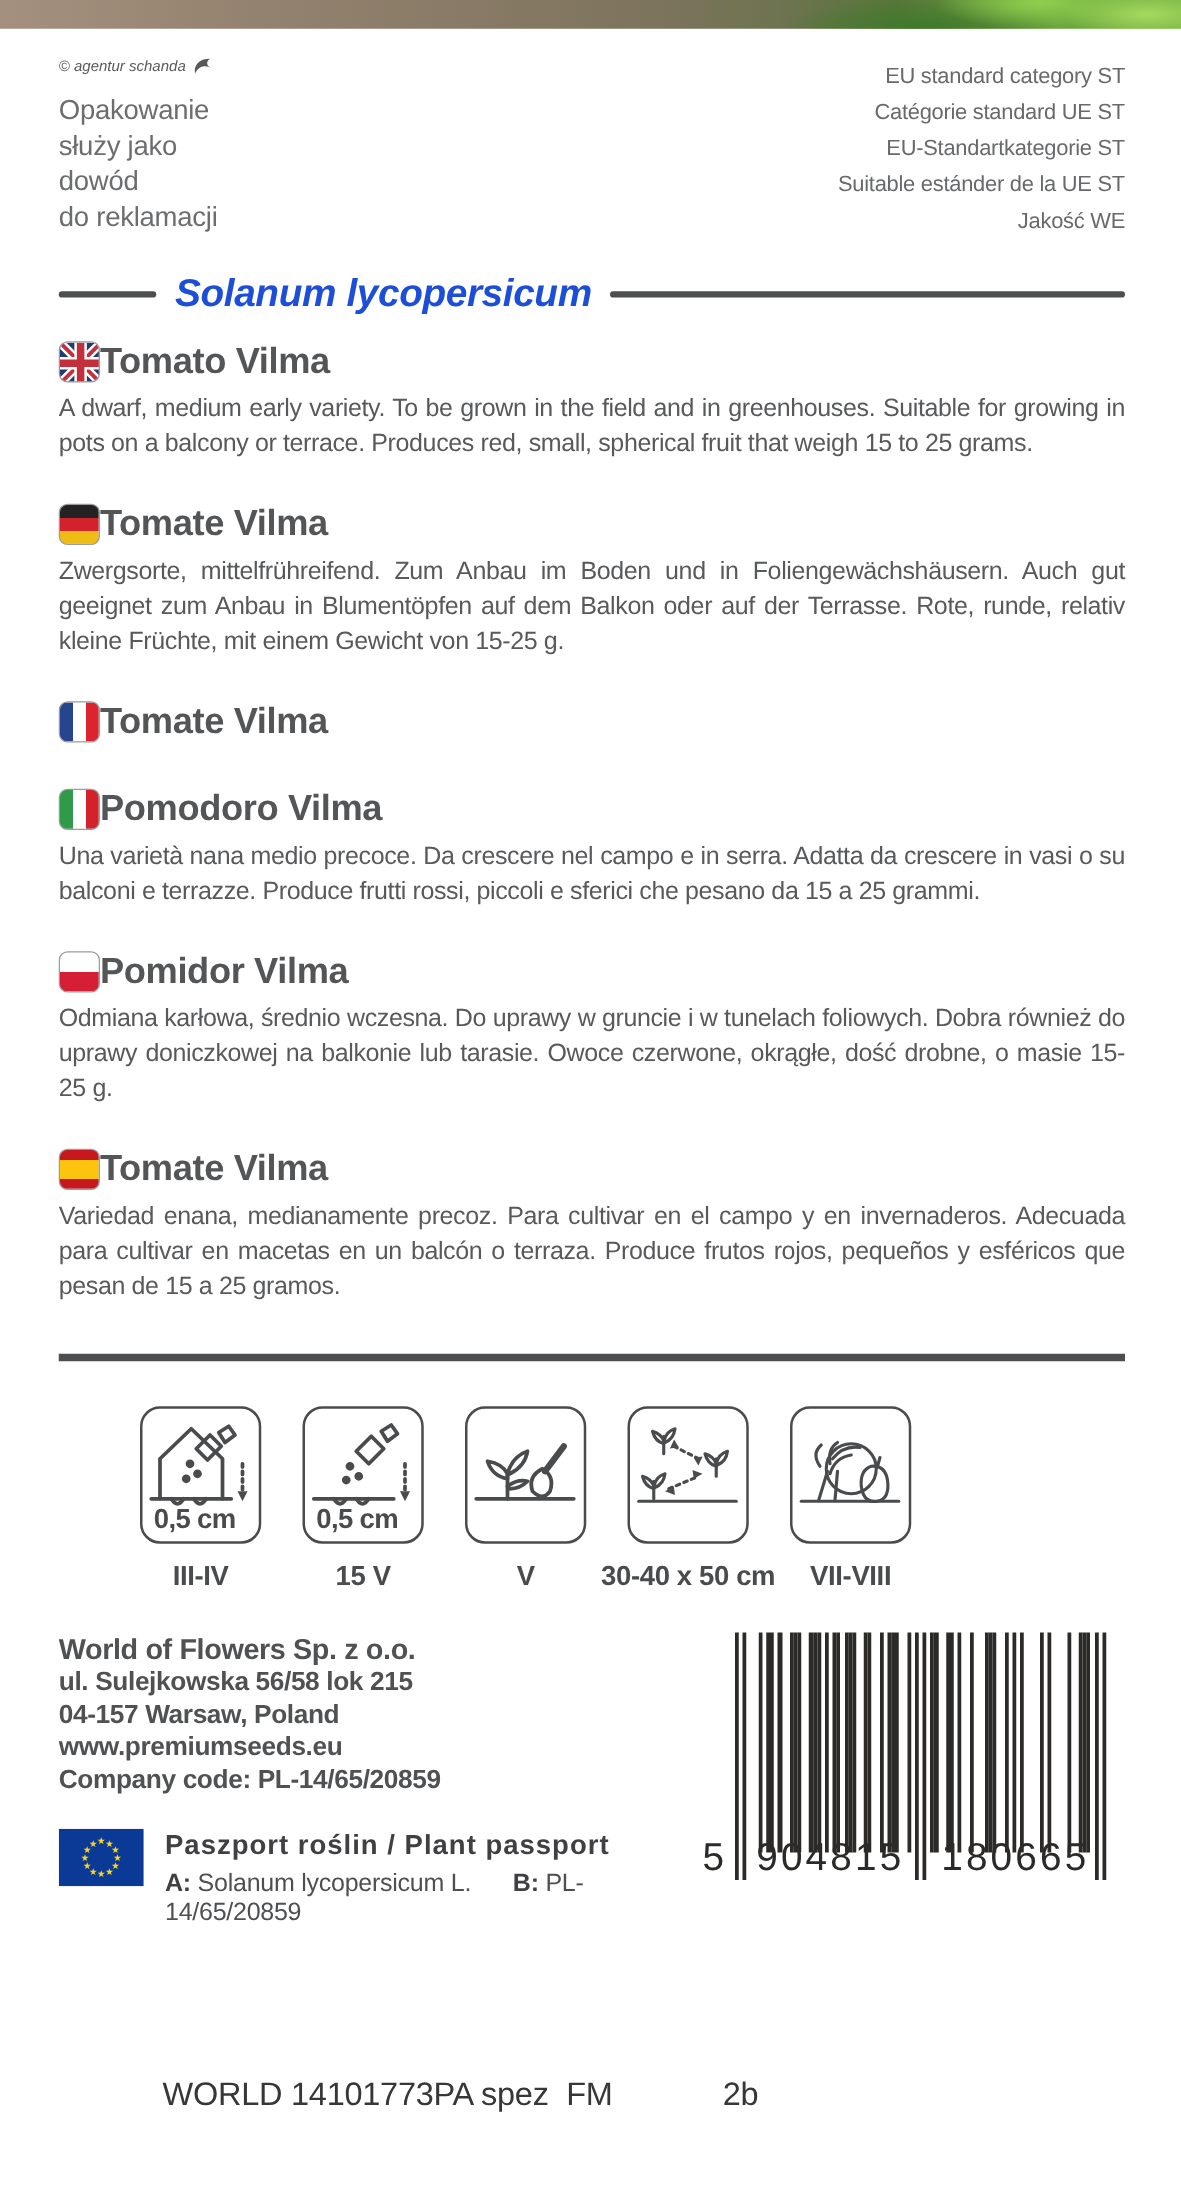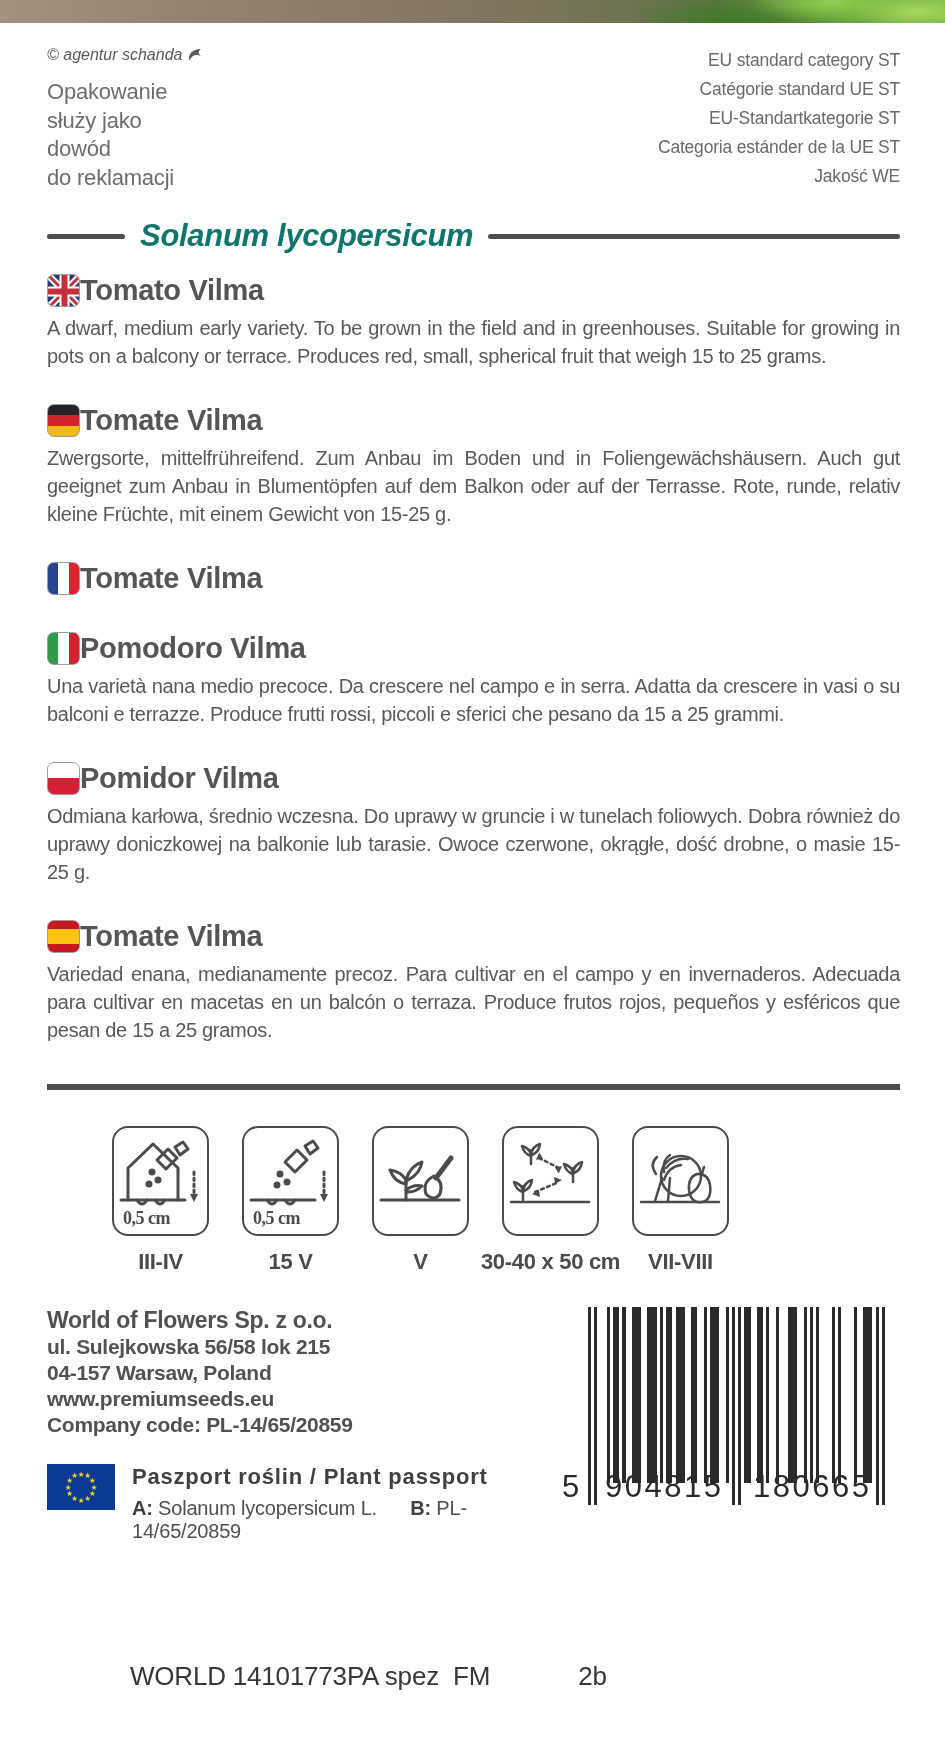--- a/index.html
+++ b/index.html
@@ -10,50 +10,50 @@
   .photo-strip{
     height:23px; width:100%;
     background:
       radial-gradient(ellipse 120px 30px at 88% 10%, #8fcf4e 0%, rgba(143,207,78,0) 70%),
       radial-gradient(ellipse 160px 30px at 78% 90%, #3f7a2a 0%, rgba(63,122,42,0) 70%),
       radial-gradient(ellipse 90px 25px at 97% 50%, #a7d95e 0%, rgba(167,217,94,0) 75%),
       linear-gradient(90deg,#a4907e 0%, #93826f 22%, #887a66 40%, #7d745c 55%, #6e7350 66%, #57763a 76%, #67a23c 88%, #76b545 100%);
   }
 
   .header{ display:flex; justify-content:space-between; padding:23px 45px 0 47px; }
-  .credit{ font-style:italic; font-size:16px; color:#59595b; display:flex; align-items:center; gap:5px; }
+  .credit{ font-style:italic; font-size:12px; color:#59595b; display:flex; align-items:center; gap:5px; }
   .claim{ margin-top:14px; font-size:22px; line-height:28.5px; color:#6c6d6f; letter-spacing:-0.2px;}
   .categories{ text-align:right; font-size:17.5px; line-height:29px; color:#68696b; letter-spacing:-0.2px; }
 
   .title-row{ display:flex; align-items:center; gap:15px; margin:26px 45px 0 47px; }
   .rule{ height:5px; background:#4d4e50; border-radius:3px; }
   .rule-left{ width:78px; }
   .rule-right{ flex:1; }
-  .botanical{ font-size:31px; font-weight:bold; font-style:italic; color:#0f766e; letter-spacing:-0.3px; }
+  .botanical{ font-size:31px; font-weight:bold; font-style:italic; color:#1d4ed8; letter-spacing:-0.3px; }
 
   .lang-section{ margin:30px 45px 0 47px; }
   .lang-section.first{ margin-top:16px; }
   .lang-head{ display:flex; align-items:center; height:40px; }
   .lang-heading{ font-size:29px; font-weight:bold; color:#545557; letter-spacing:-0.3px; }
   .flag{ width:33px; height:33px; border:1px solid #9c9c9c; border-radius:7px; overflow:hidden; flex:none; position:relative; }
   .flag svg{ display:block; }
   .flag-de{ background:linear-gradient(#262223 0 33.4%, #d2232c 33.4% 66.7%, #eebc12 66.7%); }
   .flag-fr{ background:linear-gradient(90deg,#27458f 0 33.4%, #ffffff 33.4% 66.7%, #dc242e 66.7%); }
   .flag-it{ background:linear-gradient(90deg,#2f9a48 0 33.4%, #ffffff 33.4% 66.7%, #d2232c 66.7%); }
   .flag-pl{ background:linear-gradient(#ffffff 0 50%, #d41f36 50%); }
   .flag-es{ background:linear-gradient(#c8171e 0 26%, #fdc40f 26% 74%, #c8171e 74%); }
   .lang-body{ margin-top:4px; font-size:20px; line-height:28px; color:#58595b; text-align:justify; letter-spacing:-0.3px; }
 
   .divider{ height:6px; background:#4d4e50; margin:40px 45px 0 47px; }
 
   .pictos{ display:flex; gap:33px; margin:36px 0 0 112px; }
   .picto{ width:97px; display:flex; flex-direction:column; align-items:center; }
   .picto-box{ position:relative; width:97px; height:110px; border:2.5px solid #4a4b4d; border-radius:16px; }
   .picto-box svg{ position:absolute; left:1px; top:2px; }
-  .depth{ position:absolute; left:9px; bottom:5px; font-size:18px; font-weight:bold; color:#4a4b4d; letter-spacing:-0.5px;font-family:Liberation Serif, serif; }
+  .depth{ position:absolute; left:9px; bottom:5px; font-size:22px; font-weight:bold; color:#4a4b4d; letter-spacing:-0.5px; }
   .picto-label{ margin-top:13px; font-size:22px; font-weight:bold; color:#4a4b4d; white-space:nowrap; letter-spacing:-0.3px; }
 
   .bottom{ display:flex; justify-content:space-between; margin:32px 45px 2px 47px; }
   .producer-name{ font-size:23px; font-weight:bold; color:#505153; letter-spacing:-0.3px; }
   .producer-line{ font-size:21px; font-weight:bold; line-height:26px; color:#505153; letter-spacing:-0.3px; }
 
   .passport{ display:flex; align-items:flex-start; gap:17px; margin-top:26px; }
   .eu-flag{ flex:none; }
   .pp-title{ font-size:22px; font-weight:bold; color:#403f41; letter-spacing:0.8px; }
   .pp-line{ margin-top:7px; font-size:20px; color:#4e4f51; letter-spacing:-0.2px; }
@@ -95,21 +95,21 @@
         <div>Opakowanie</div>
         <div>służy jako</div>
         <div>dowód</div>
         <div>do reklamacji</div>
       </div>
     </div>
     <div class="categories">
       <div>EU standard category ST</div>
       <div>Catégorie standard UE ST</div>
       <div>EU-Standartkategorie ST</div>
-      <div>Categoria estánder de la UE ST</div>
+      <div>Suitable estánder de la UE ST</div>
       <div>Jakość WE</div>
     </div>
   </div>
 
   <div class="title-row">
     <div class="rule rule-left"></div>
     <div class="botanical">Solanum lycopersicum</div>
     <div class="rule rule-right"></div>
   </div>
 

